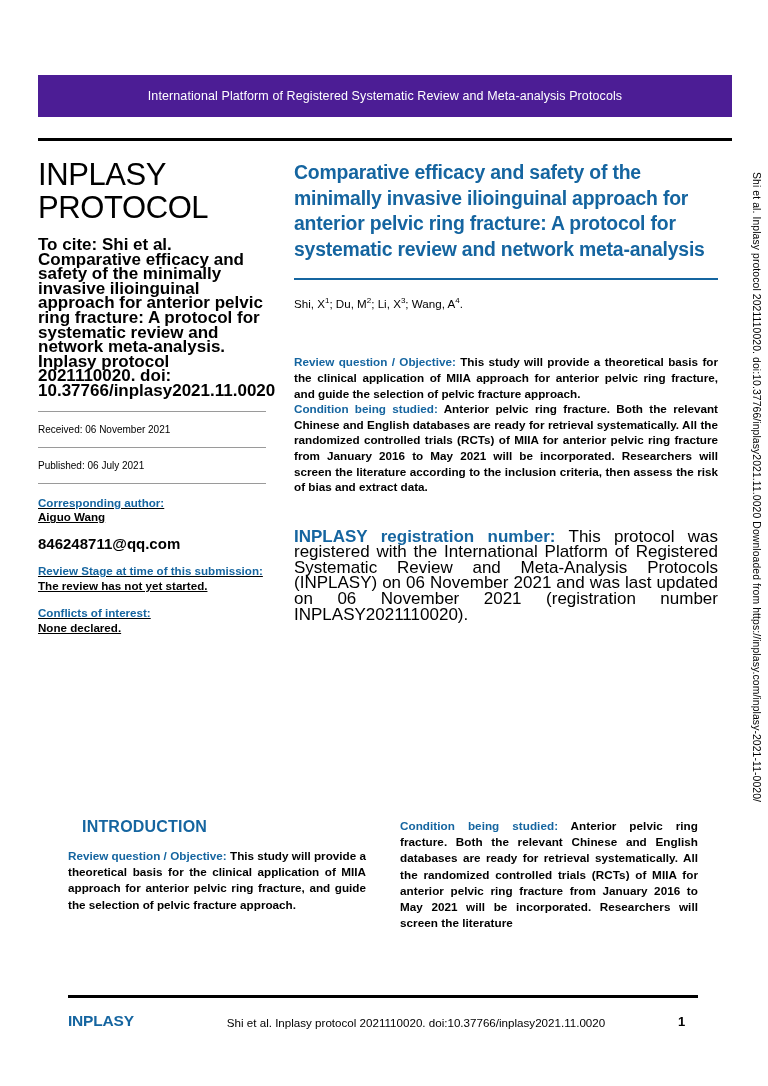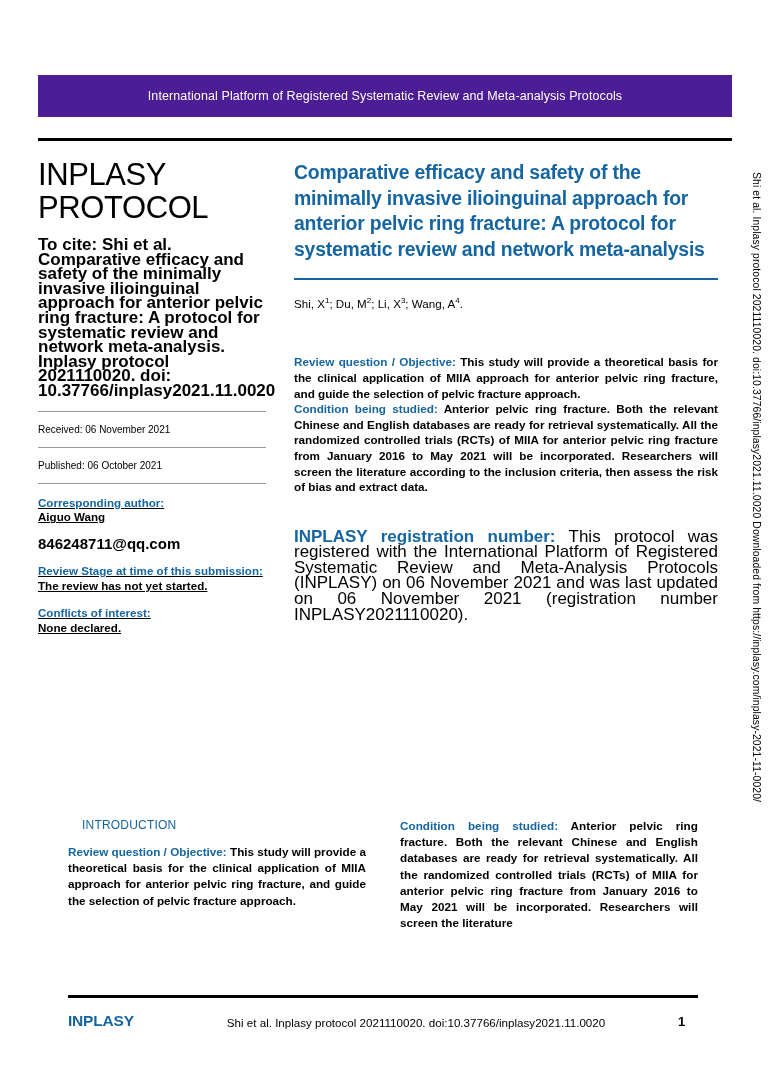--- a/index.html
+++ b/index.html
@@ -158,22 +158,22 @@
     width: 298px;
   }
   .body-right {
     position: absolute;
     left: 400px;
     top: 818px;
     width: 298px;
   }
   .sec-head {
     color: #1565a0;
-    font-weight: normal;
-    font-size: 12px;
+    font-weight: bold;
+    font-size: 16px;
     letter-spacing: 0.2px;
     margin-bottom: 12px;
     padding-left: 14px;
   }
   .body-text {
     font-size: 11.7px;
     line-height: 16.2px;
     text-align: justify;
     font-weight: bold;
     color: #000000;
@@ -250,21 +250,21 @@
     </div>
 
     <div class="cite">To cite: Shi et al. Comparative efficacy and safety of the minimally invasive ilioinguinal approach for anterior pelvic ring fracture: A protocol for systematic review and network meta-analysis. Inplasy protocol 2021110020. doi: 10.37766/inplasy2021.11.0020</div>
 
     <div class="hr-thin"></div>
 
     <div class="meta-line">Received: 06 November 2021</div>
 
     <div class="hr-thin"></div>
 
-    <div class="meta-line">Published: 06 October 2021</div>
+    <div class="meta-line">Published: 06 July 2021</div>
 
     <div class="hr-thin"></div>
 
     <div class="blk">
       <span class="lbl">Corresponding author:</span><br>
       <span class="val">Aiguo Wang</span>
     </div>
 
     <div class="email">846248711@qq.com</div>
 

